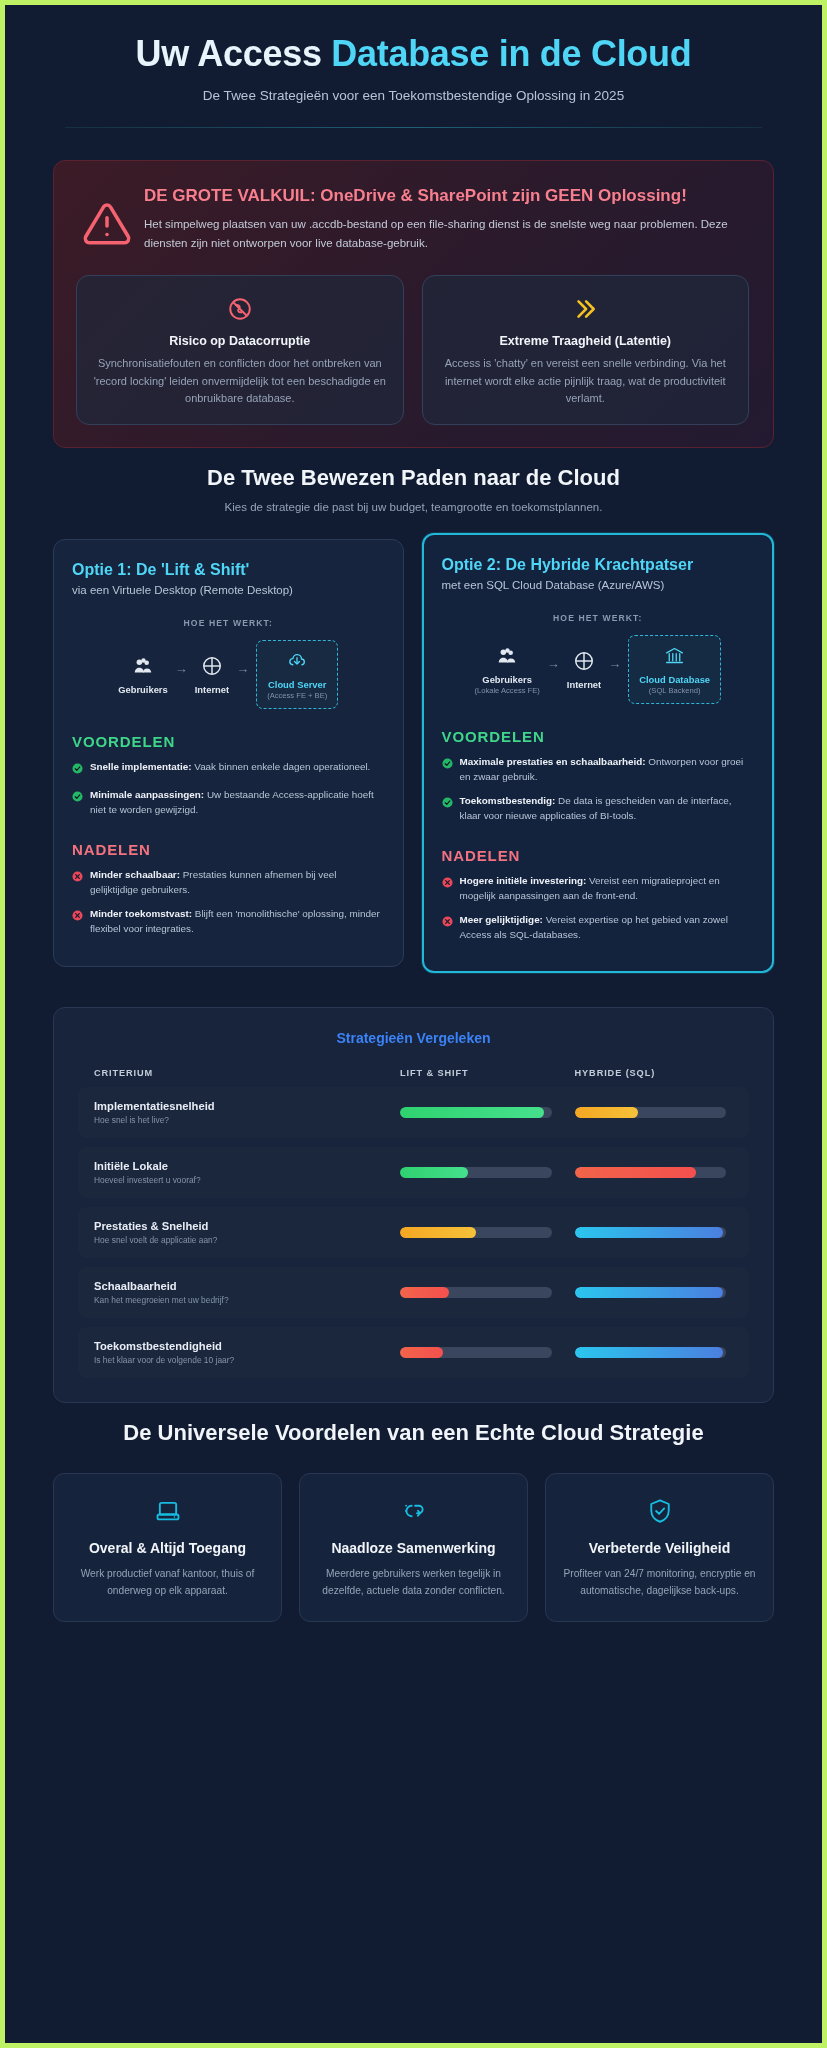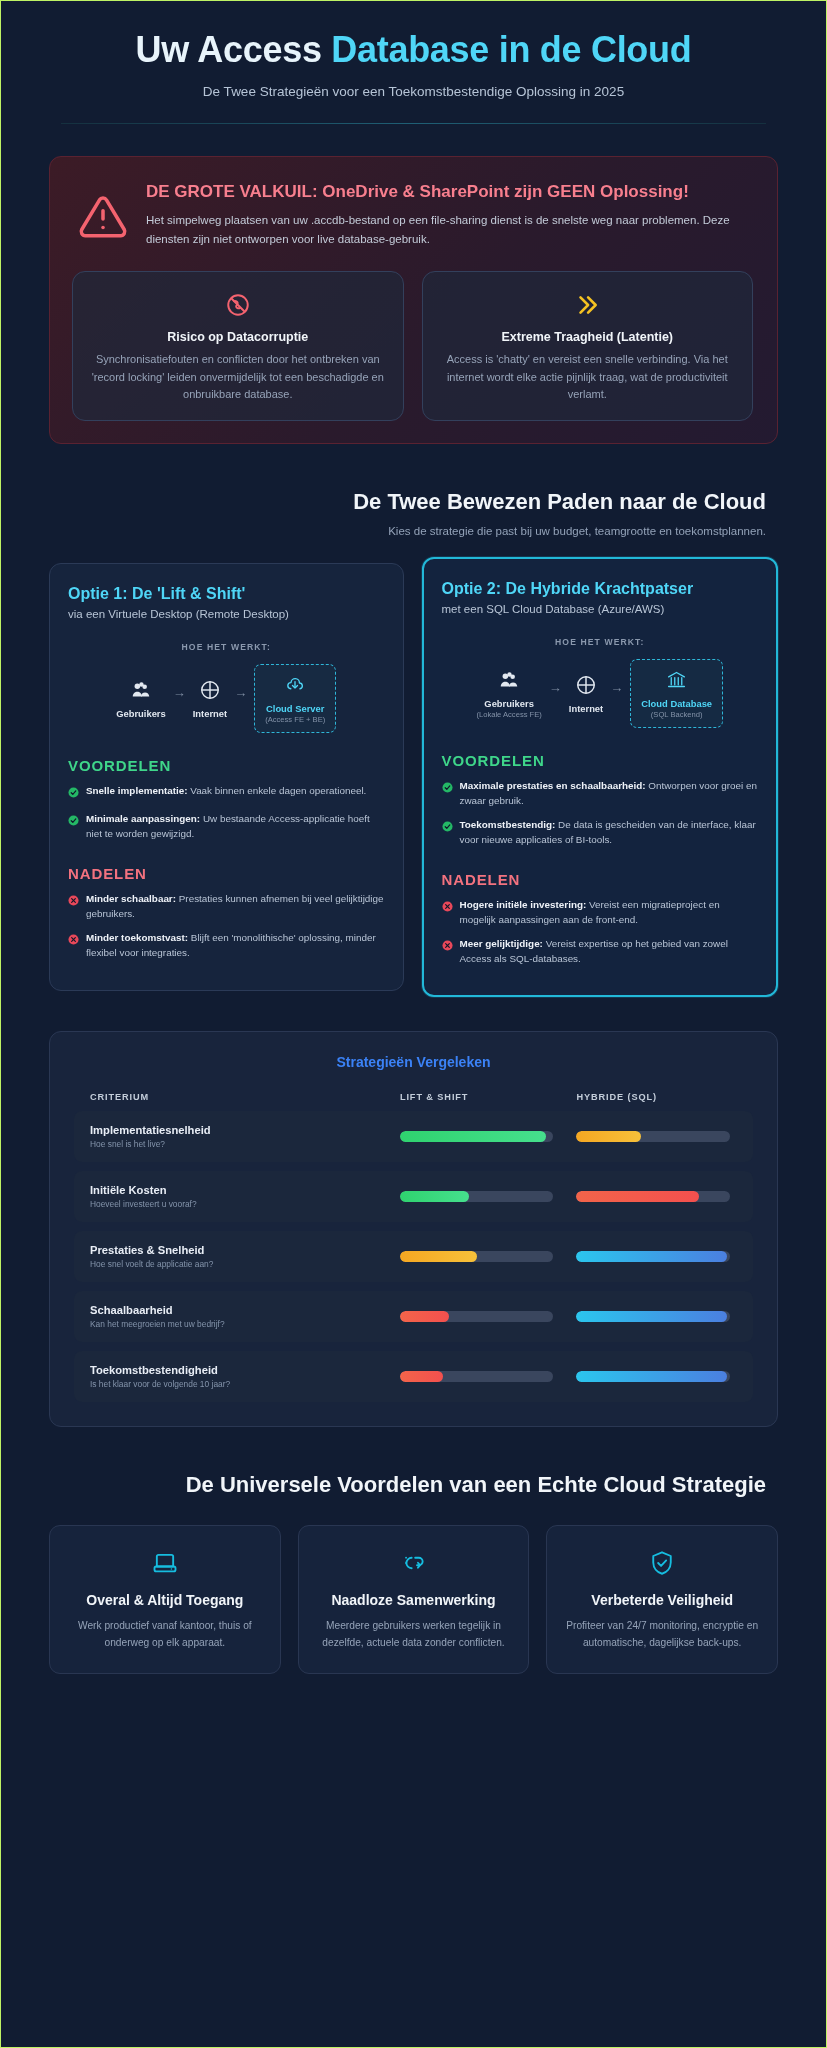--- a/index.html
+++ b/index.html
@@ -6,21 +6,21 @@
   html, body {
     width:827px; height:2048px;
     background:#0f172a;
     font-family:"Liberation Sans", sans-serif;
     overflow:hidden;
   }
   .page {
     width:827px; height:2048px;
     background:#111c32;
     position:relative;
-    border:1px solid #bef264;
+    border:5px solid #bef264;
   }
 
   
   .header { padding:28px 60px 0 60px; text-align:center; }
   .title {
     font-size:36px; font-weight:bold; line-height:1.14;
     letter-spacing:-0.3px;
   }
   .title .w { color:#e8f4fb; }
   .title .c { color:#4fd6f7; }
@@ -33,21 +33,21 @@
   }
 
   
   .warn-card {
     margin:32px 48px 0 48px;
     background:linear-gradient(135deg,#3c1b26 0%, #2a1a2c 55%, #231a31 100%);
     border:1px solid #5a2231;
     border-radius:12px;
     padding:22px 24px 22px 22px;
   }
-  .warn-top { display:flex; gap:18px; align-items:center; }
+  .warn-top { display:flex; gap:12px; align-items:flex-end; }
   .warn-icon { flex:0 0 auto; margin-top:10px; margin-left:6px; }
   .warn-text { flex:1; padding-top:2px; }
   .warn-title {
     color:#f87f8e; font-size:17px; font-weight:bold; line-height:1.32;
   }
   .warn-body {
     margin-top:8px; color:#c3cbd8; font-size:11.5px; line-height:1.62;
   }
   .warn-sub {
     display:flex; gap:18px; margin-top:22px;
@@ -58,21 +58,21 @@
     border:1px solid #33405c;
     border-radius:13px;
     padding:16px 14px 16px 14px;
     text-align:center;
   }
   .sub-card .ico { height:34px; display:flex; align-items:center; justify-content:center; }
   .sub-card h4 { color:#f1f5f9; font-size:12.5px; font-weight:bold; margin-top:8px; }
   .sub-card p { color:#96a3b8; font-size:11px; line-height:1.62; margin-top:7px; }
 
   
-  .sec-head { text-align:right; margin-top:44px; padding:0 60px; }
+  .sec-head { text-align:center; margin-top:16px; padding:0 60px; }
   .sec-head h2 {
     color:#f1f5f9; font-size:22px; font-weight:bold; line-height:1.26;
   }
   .sec-head p { color:#93a2b8; font-size:11.5px; margin-top:9px; }
 
   
   .options { display:flex; gap:18px; margin:26px 48px 0 48px; align-items:stretch; }
   .opt {
     flex:1;
     background:#16243d;
@@ -419,21 +419,21 @@
             </div>
           </div>
           <div class="c-b">
             <div class="bar-track">
               <div class="bar-fill" style="width: 42%; background: linear-gradient(90deg, rgb(245, 167, 34), rgb(247, 193, 58));"></div>
             </div>
           </div>
         </div>
         <div class="cmp-row">
           <div class="c-crit">
-            <div class="crit-t">Initiële Kosten</div>
+            <div class="crit-t">Initiële Lokale</div>
             <div class="crit-s">Hoeveel investeert u vooraf?</div>
           </div>
           <div class="c-a">
             <div class="bar-track">
               <div class="bar-fill" style="width: 45%; background: linear-gradient(90deg, rgb(47, 210, 111), rgb(70, 224, 141));"></div>
             </div>
           </div>
           <div class="c-b">
             <div class="bar-track">
               <div class="bar-fill" style="width: 80%; background: linear-gradient(90deg, rgb(242, 100, 74), rgb(244, 80, 78));"></div>

